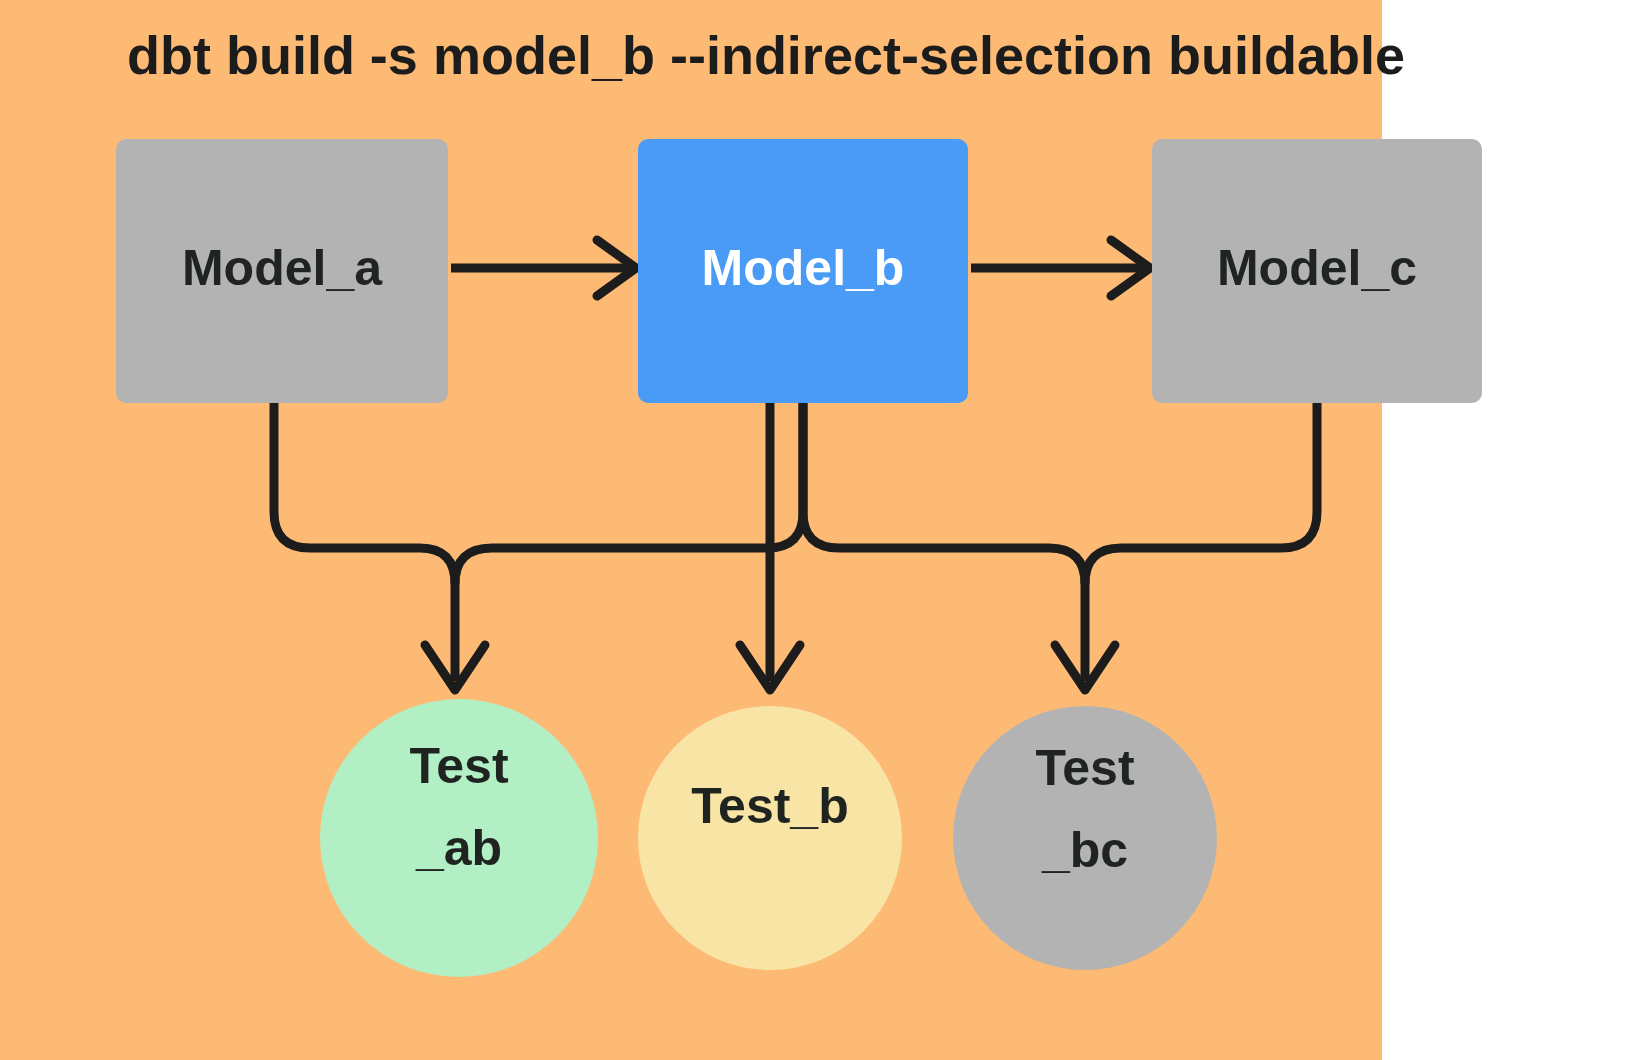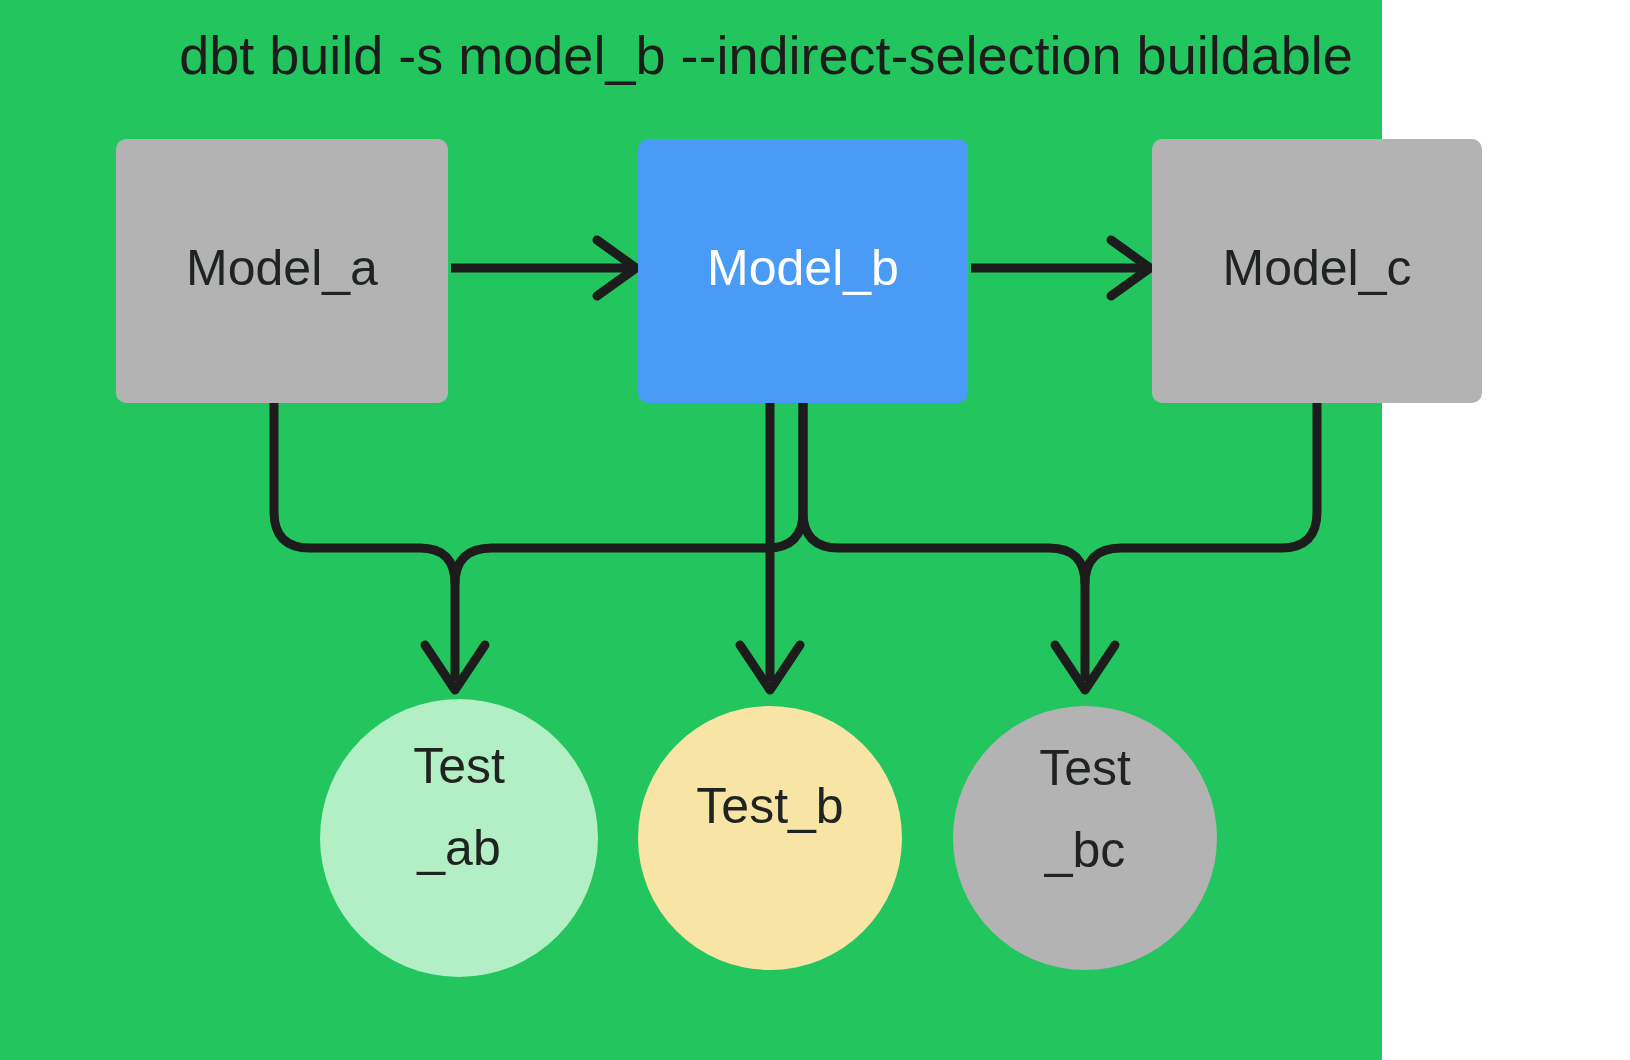--- a/index.html
+++ b/index.html
@@ -10,21 +10,22 @@
   body {
     width: 1630px;
     height: 1060px;
     font-family: "Liberation Sans", sans-serif;
     overflow: hidden;
   }
   #diagram-root {
     position: relative;
     width: 1382px;
     height: 1060px;
-    background: #22c55e;
+    background: #fdba74;
+    font-weight: bold;
   }
   svg.canvas {
     position: absolute;
     top: 0;
     left: 0;
     width: 1630px;
     height: 1060px;
     display: block;
   }
   .title-text {

